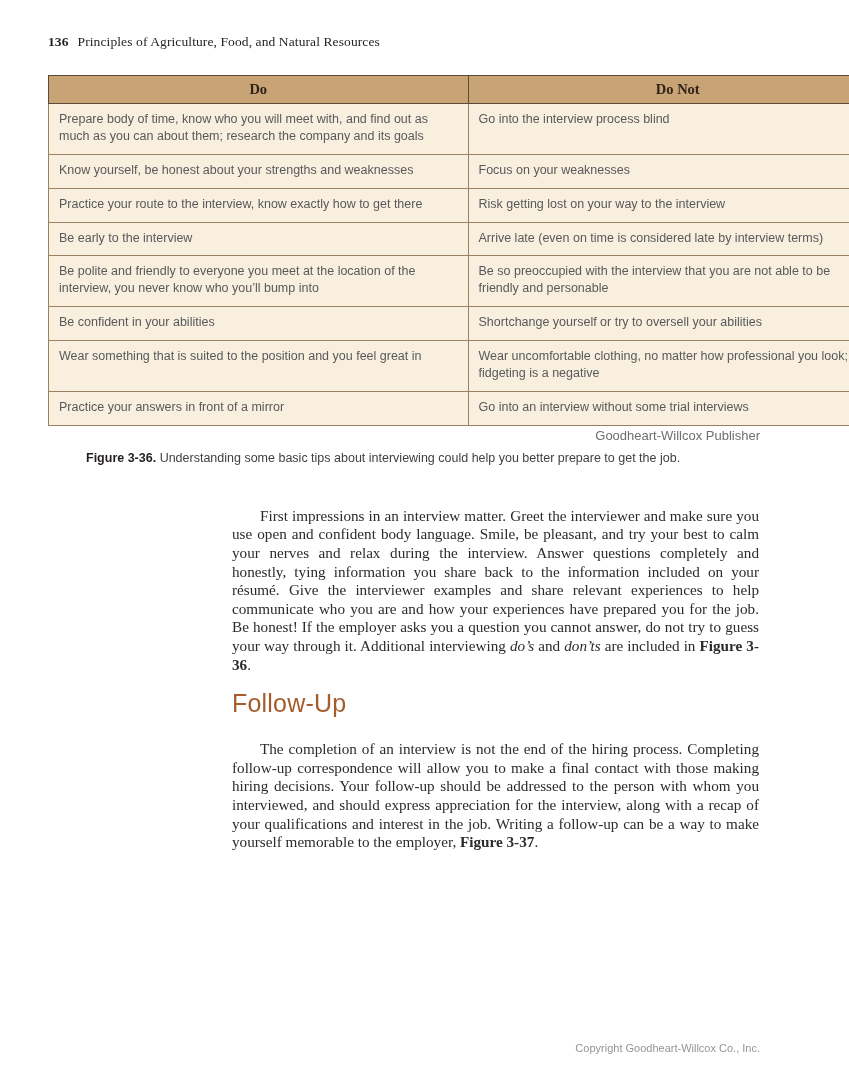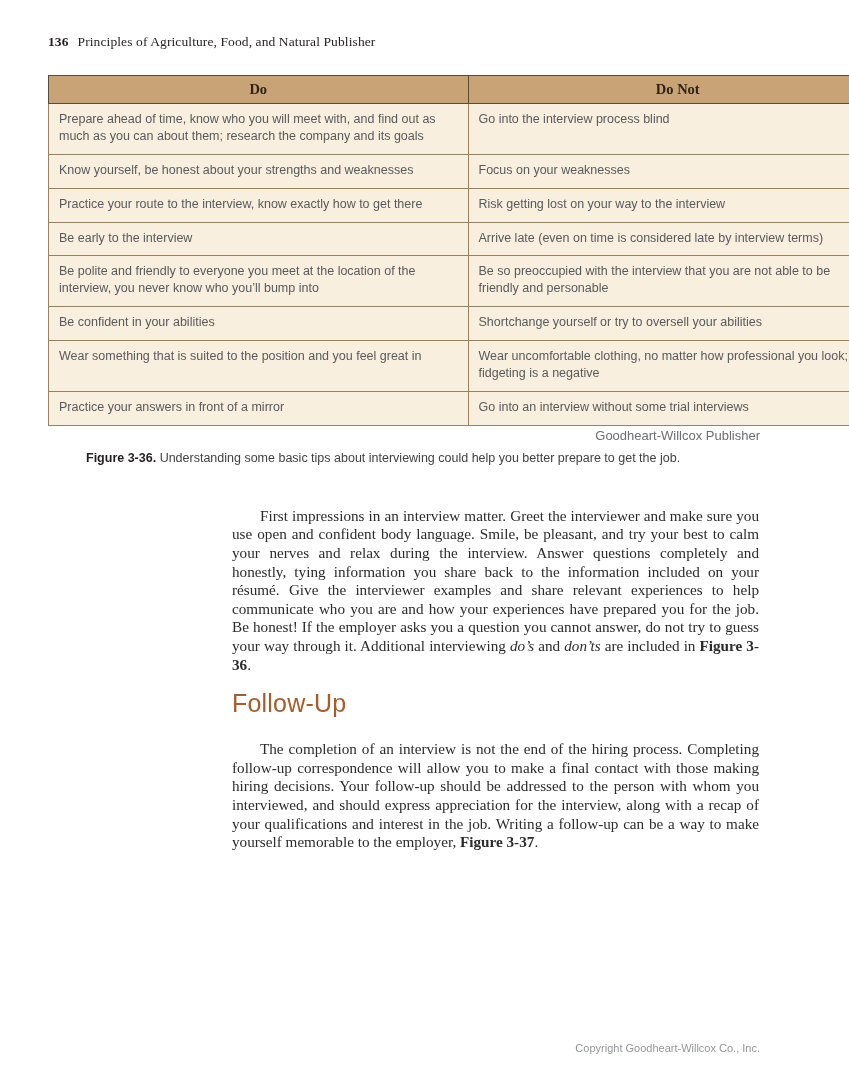--- a/index.html
+++ b/index.html
@@ -66,33 +66,33 @@
     font-family:"Liberation Sans", sans-serif;
     font-size:11px; color:#939598;
   }
 </style>
 </head>
 <body>
 
 <div class="page">
 
   <div class="running-head">
-    <span class="pagenum">136</span><span>Principles of Agriculture, Food, and Natural Publisher</span>
+    <span class="pagenum">136</span><span>Principles of Agriculture, Food, and Natural Resources</span>
   </div>
 
   <table class="do-table">
     <thead>
       <tr>
         <th>Do</th>
         <th>Do Not</th>
       </tr>
     </thead>
     <tbody>
       <tr>
-        <td>Prepare ahead of time, know who you will meet with, and find out as much as you can about them; research the company and its goals</td>
+        <td>Prepare body of time, know who you will meet with, and find out as much as you can about them; research the company and its goals</td>
         <td>Go into the interview process blind</td>
       </tr>
       <tr>
         <td>Know yourself, be honest about your strengths and weaknesses</td>
         <td>Focus on your weaknesses</td>
       </tr>
       <tr>
         <td>Practice your route to the interview, know exactly how to get there</td>
         <td>Risk getting lost on your way to the interview</td>
       </tr>

